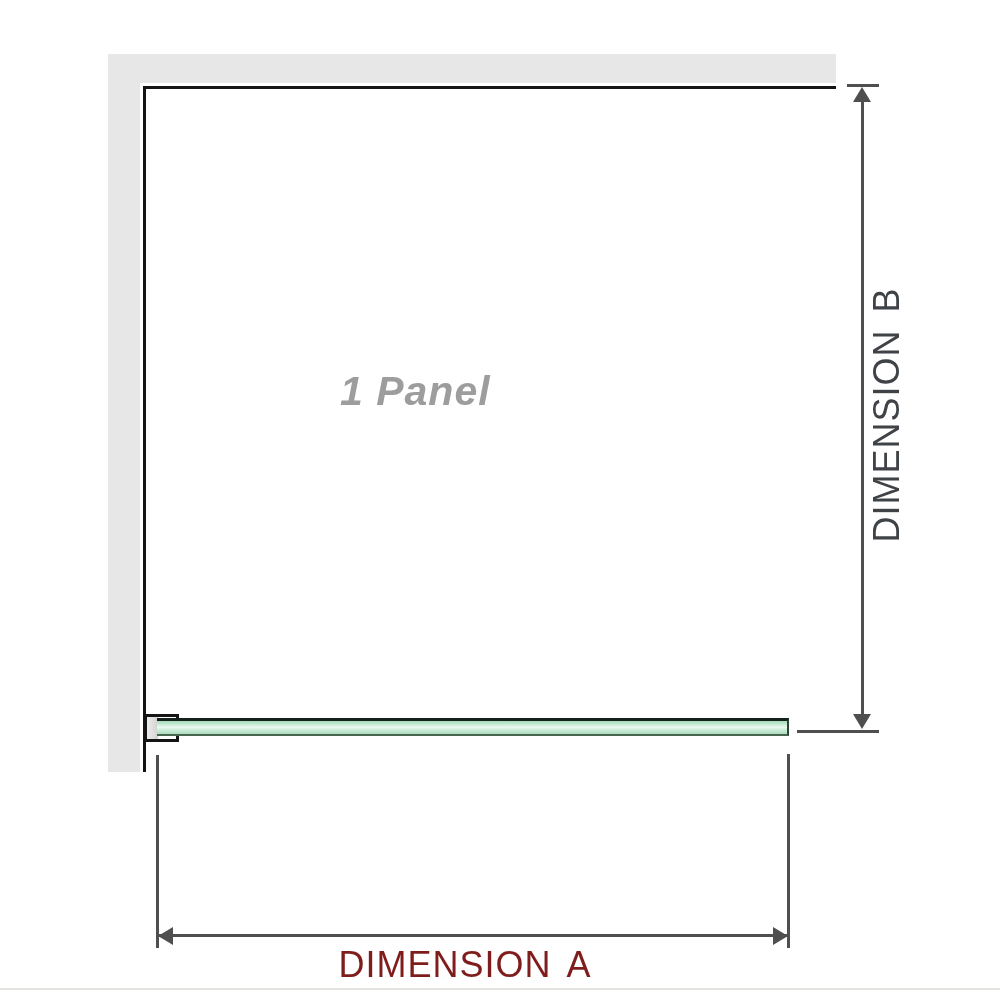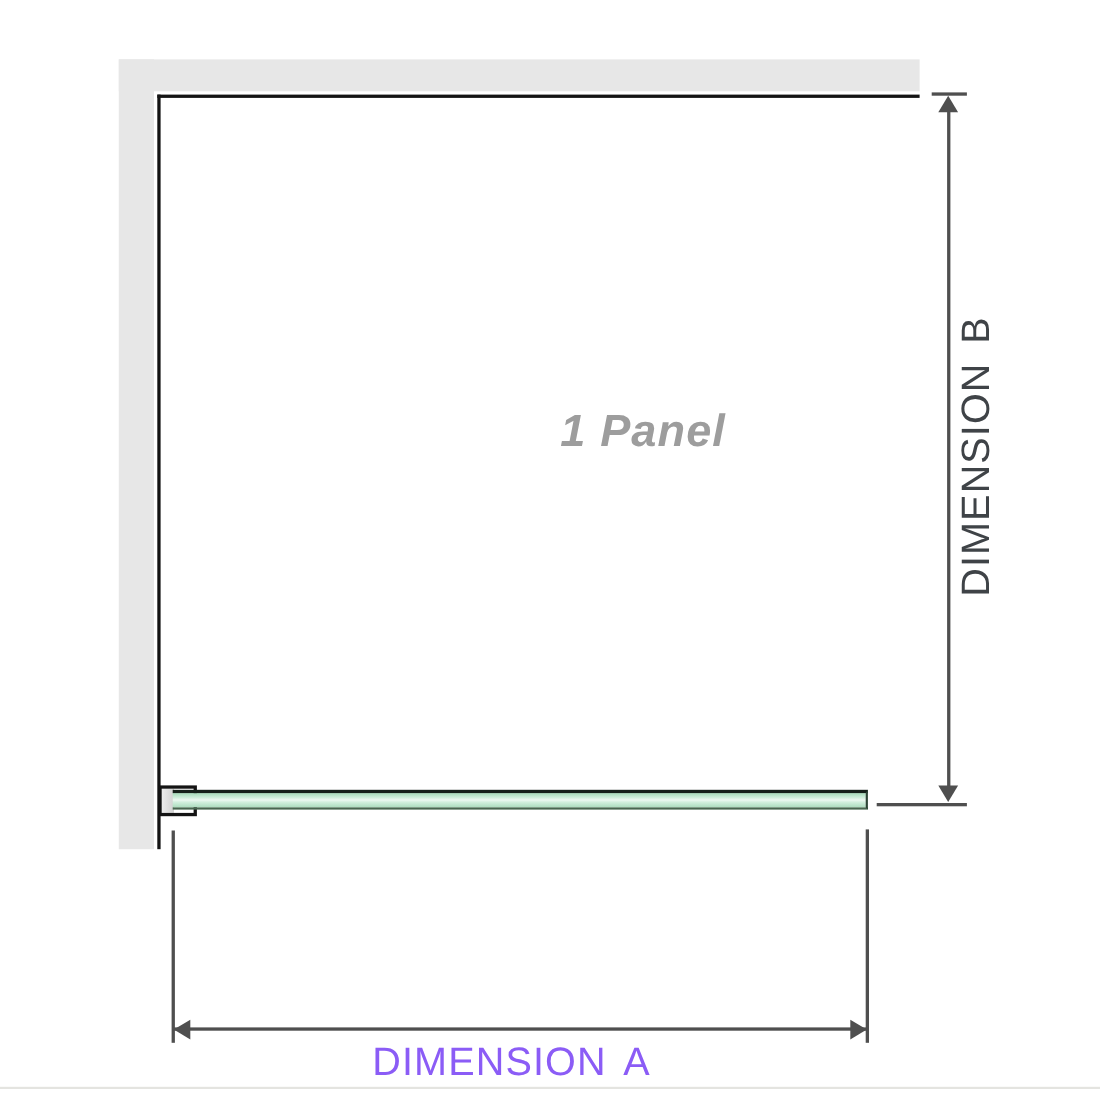--- a/index.html
+++ b/index.html
@@ -27,21 +27,21 @@
     left: 143px; top: 86px;
     width: 693px; height: 686px;
     border-top: 3px solid #141414;
     border-left: 3px solid #141414;
     box-sizing: border-box;
   }
 
   
   #panel-label {
     left: 340px; top: 368px; width: 320px;
-    text-align: right;
+    text-align: left;
     font-size: 41px;
     font-style: italic;
     font-weight: 700;
     color: #9d9d9d;
     letter-spacing: 1px;
   }
 
   
   #wall-bracket {
     left: 144px; top: 714px;
@@ -111,21 +111,21 @@
     left: 773px; top: 927px;
     border-top: 9px solid transparent;
     border-bottom: 9px solid transparent;
     border-left: 15px solid #4f4f4f;
   }
   #dim-a-label {
     left: 315px; top: 944px; width: 300px;
     text-align: center;
     font-size: 36px;
     font-weight: 300;
-    color: #8b5cf6;
+    color: #7f1d1d;
     letter-spacing: 1px;
     word-spacing: 6px;
     white-space: nowrap;
   }
 
   
   #bottom-edge-line {
     left: 0; top: 988px;
     width: 1000px; height: 2px;
     background: #e4e4e0;

